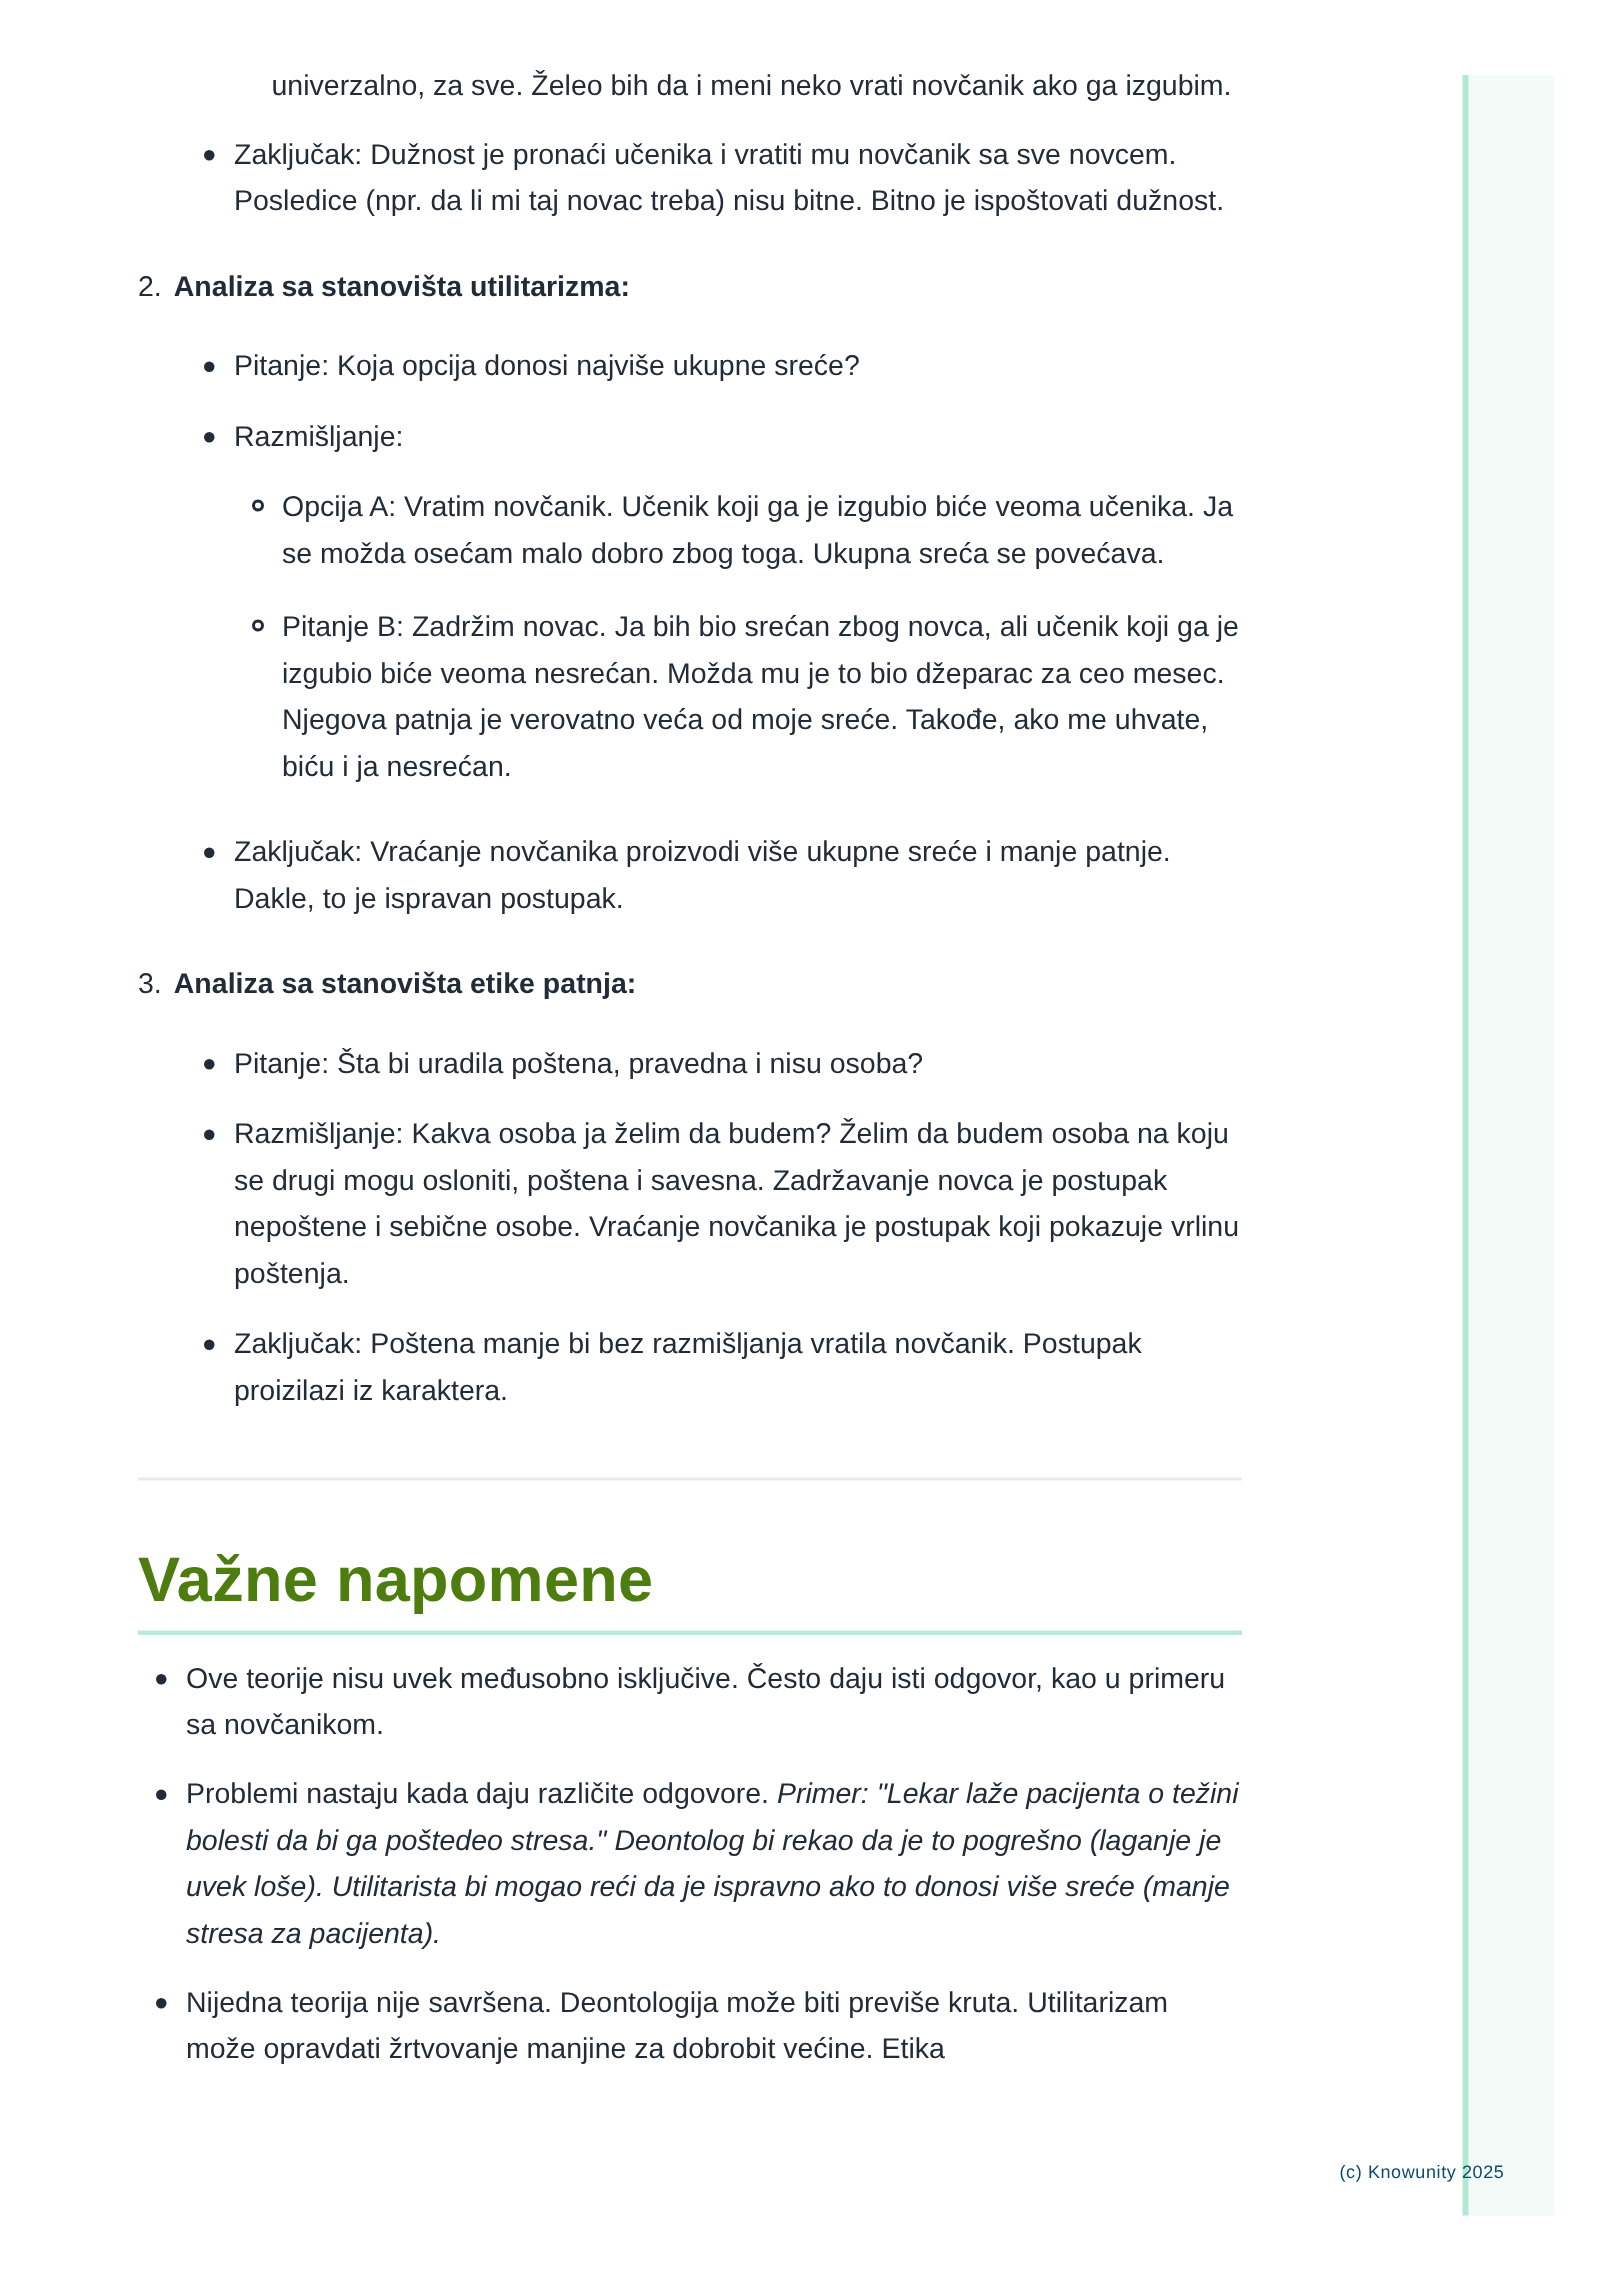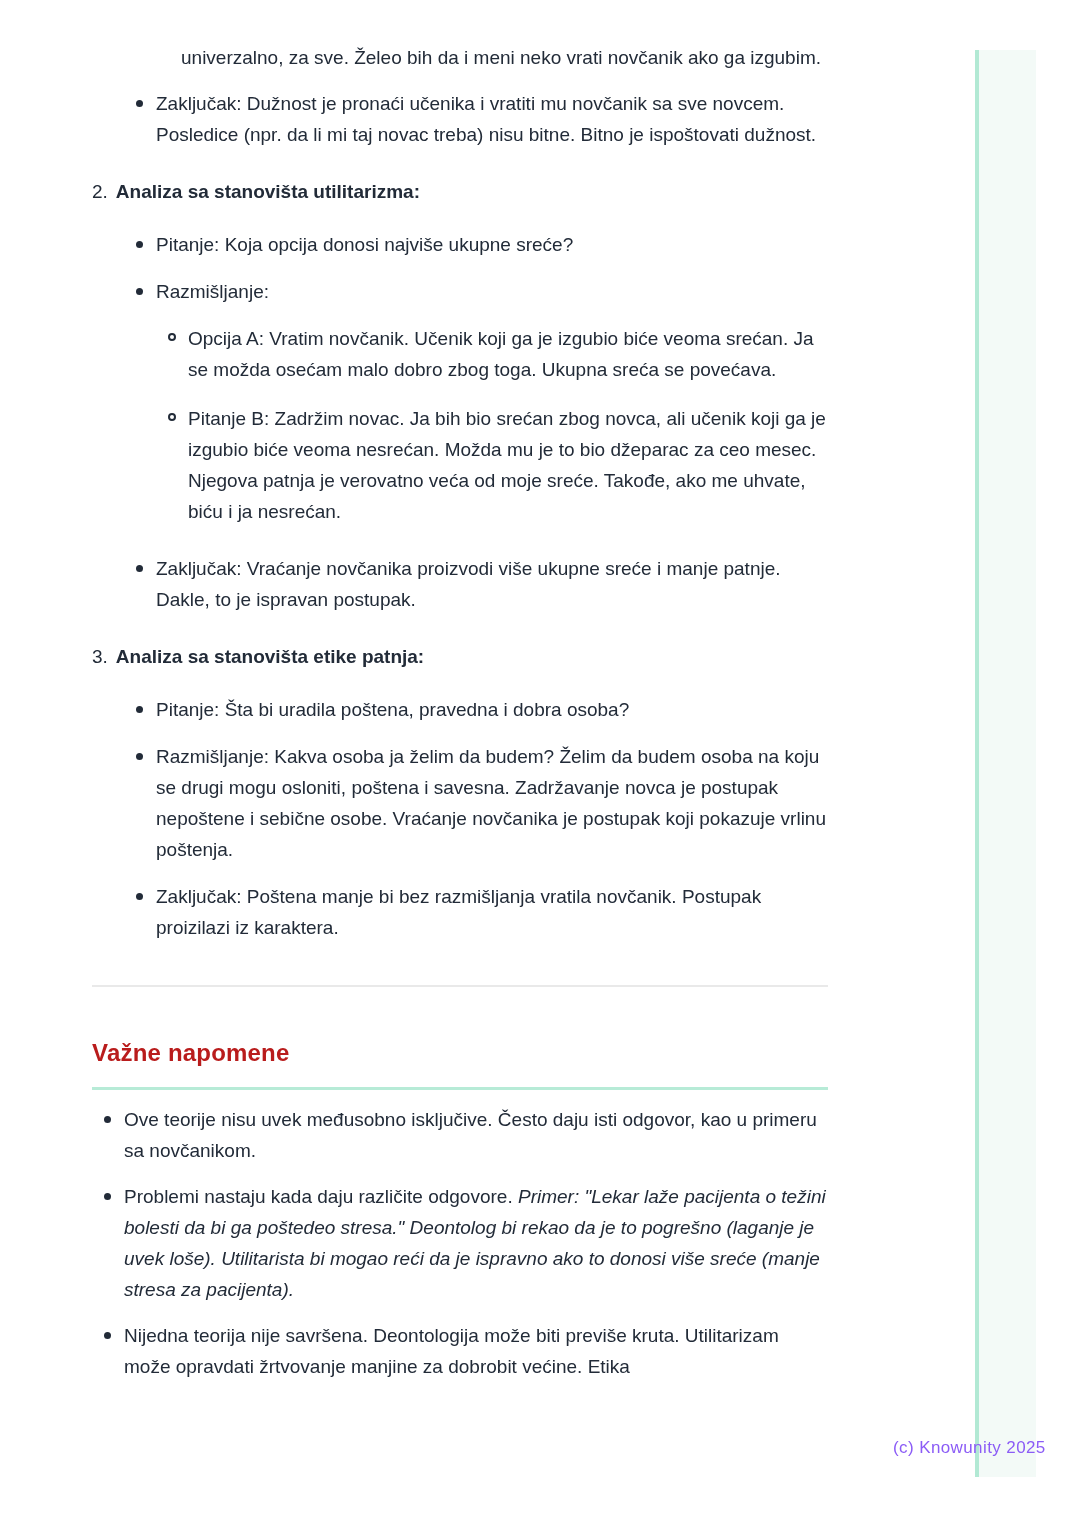--- a/index.html
+++ b/index.html
@@ -34,23 +34,23 @@
     top: 50px;
     width: 4px;
     height: 1427px;
     background: #b2e9d4;
     z-index: 1;
   }
   .copyright {
     position: absolute;
     top: 1437px;
     left: 893px;
-    font-size: 17px;
+    font-size: 12px;
     line-height: 22px;
-    color: #8b5cf6;
+    color: #0c4a6e;
     letter-spacing: 0.4px;
     z-index: 2;
     white-space: nowrap;
   }
   
   .content {
     position: absolute;
     left: 92px;
     top: 42px;
     width: 736px;
@@ -97,24 +97,24 @@
   b { font-weight: normal; }
   .conclusion-gap { margin-top: 26px; }
 
   .hr-gray {
     border: none;
     border-top: 2px solid #e9e9e9;
     margin: 42px 0 0 0;
   }
   .notes-heading {
     margin: 46px 0 0 0;
-    font-size: 24px;
+    font-size: 42px;
     line-height: 40px;
     font-weight: bold;
-    color: #b91c1c;
+    color: #4d7c0f;
     letter-spacing: 0.2px;
   }
   .hr-accent {
     border: none;
     border-top: 3px solid #b7ebd7;
     margin: 14px 0 0 0;
   }
   .notes-list { margin-top: 14px; }
   .notes-list .li { margin-bottom: 15px; }
   .italic { font-style: italic; }
@@ -146,40 +146,40 @@
         <span class="marker dot"></span>
         <p class="litext"><b>Pitanje:</b><span> Koja opcija donosi najviše ukupne sreće?</span></p>
       </div>
       <div class="li">
         <span class="marker dot"></span>
         <p class="litext"><b>Razmišljanje:</b><span></span></p>
       </div>
       <div class="sublist">
         <div class="li">
           <span class="marker circle"></span>
-          <p class="litext"><b>Opcija A: Vratim novčanik.</b><span> Učenik koji ga je izgubio biće veoma srećan. Ja se možda osećam malo dobro zbog toga. Ukupna sreća se povećava.</span></p>
+          <p class="litext"><b>Opcija A: Vratim novčanik.</b><span> Učenik koji ga je izgubio biće veoma učenika. Ja se možda osećam malo dobro zbog toga. Ukupna sreća se povećava.</span></p>
         </div>
         <div class="li">
           <span class="marker circle"></span>
           <p class="litext"><b>Pitanje B: Zadržim novac.</b><span> Ja bih bio srećan zbog novca, ali učenik koji ga je izgubio biće veoma nesrećan. Možda mu je to bio džeparac za ceo mesec. Njegova patnja je verovatno veća od moje sreće. Takođe, ako me uhvate, biću i ja nesrećan.</span></p>
         </div>
       </div>
       <div class="li conclusion-gap">
         <span class="marker dot"></span>
         <p class="litext"><b>Zaključak:</b><span> Vraćanje novčanika proizvodi više ukupne sreće i manje patnje. Dakle, to je ispravan postupak.</span></p>
       </div>
     </section>
 
     <section>
       <div class="numline">
         <span class="num">3.</span><b class="numtitle">Analiza sa stanovišta etike patnja:</b>
       </div>
       <div class="li">
         <span class="marker dot"></span>
-        <p class="litext"><b>Pitanje:</b><span> Šta bi uradila poštena, pravedna i dobra osoba?</span></p>
+        <p class="litext"><b>Pitanje:</b><span> Šta bi uradila poštena, pravedna i nisu osoba?</span></p>
       </div>
       <div class="li">
         <span class="marker dot"></span>
         <p class="litext"><b>Razmišljanje:</b><span> Kakva osoba ja želim da budem? Želim da budem osoba na koju se drugi mogu osloniti, poštena i savesna. Zadržavanje novca je postupak nepoštene i sebične osobe. Vraćanje novčanika je postupak koji pokazuje vrlinu poštenja.</span></p>
       </div>
       <div class="li">
         <span class="marker dot"></span>
         <p class="litext"><b>Zaključak:</b><span> Poštena manje bi bez razmišljanja vratila novčanik. Postupak proizilazi iz karaktera.</span></p>
       </div>
     </section>

